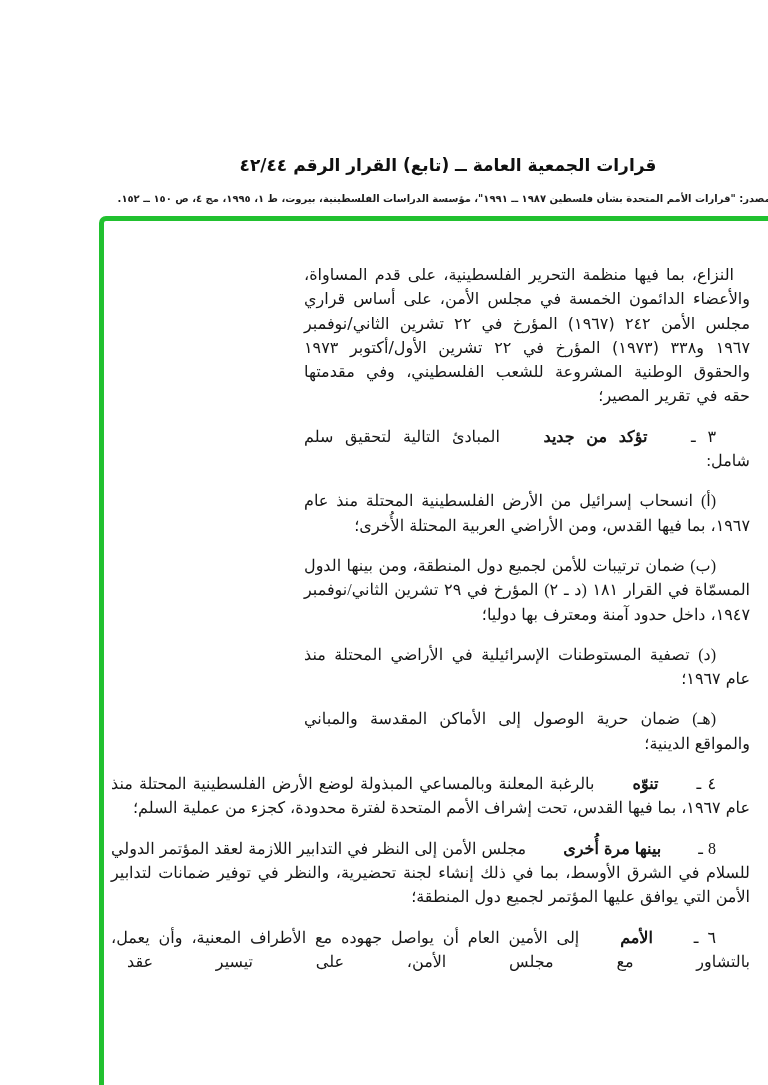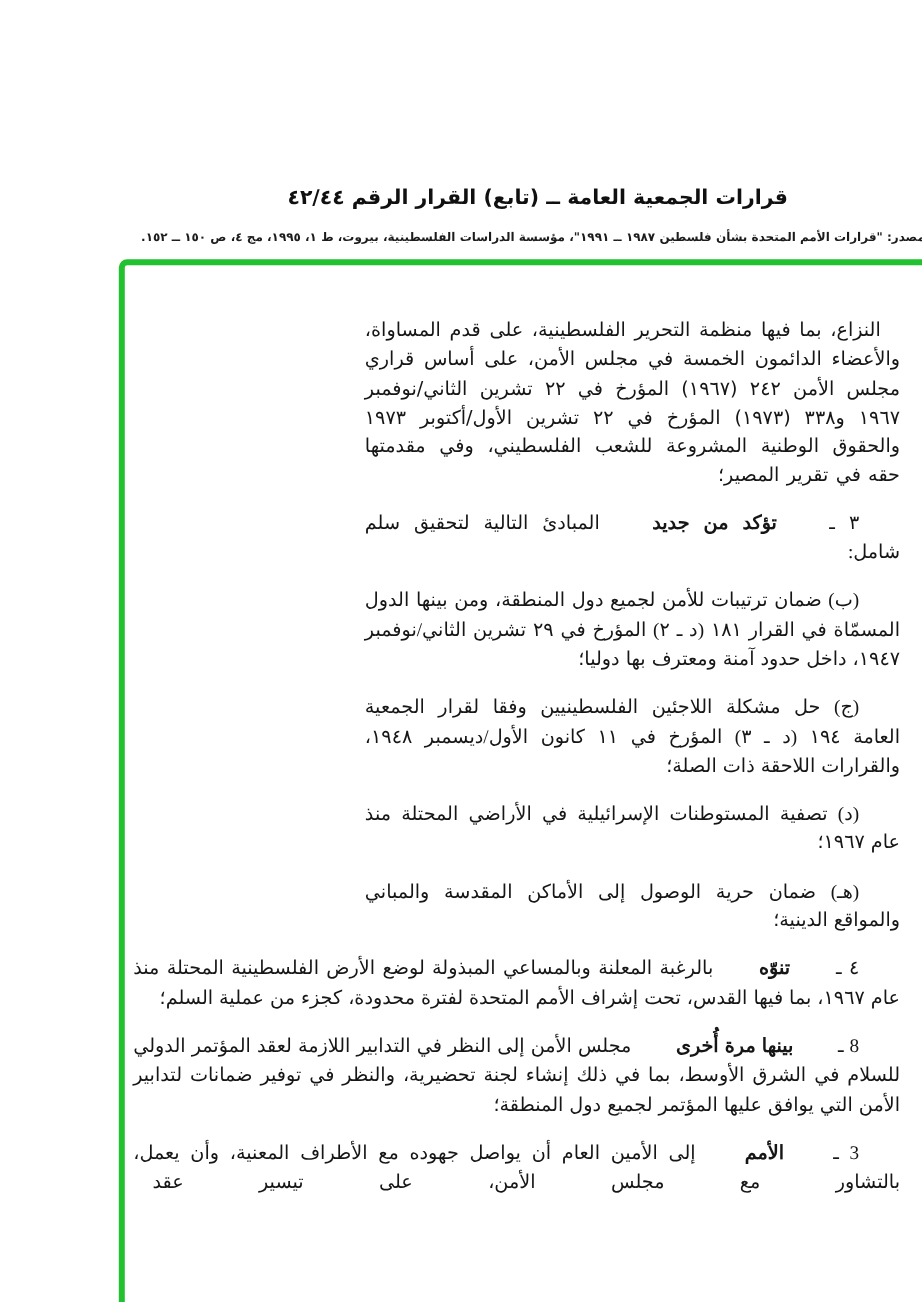--- a/index.html
+++ b/index.html
@@ -76,29 +76,29 @@
   <div class="doc-header">
     <div class="doc-title">قرارات الجمعية العامة ــ (تابع) القرار الرقم ٤٢/٤٤</div>
     <div class="doc-source">المصدر: "قرارات الأمم المتحدة بشأن فلسطين ١٩٨٧ ــ ١٩٩١"، مؤسسة الدراسات الفلسطينية، بيروت، ط ١، ١٩٩٥، مج ٤، ص ١٥٠ ــ ١٥٢.</div>
   </div>
 
   <div class="doc-frame" style="border-color:#21c12f">
 
     <div class="col-narrow">
       <p class="para"><span>النزاع، بما فيها منظمة التحرير الفلسطينية، على قدم المساواة، والأعضاء الدائمون الخمسة في مجلس الأمن، على أساس قراري مجلس الأمن ٢٤٢ (١٩٦٧) المؤرخ في ٢٢ تشرين الثاني/نوفمبر ١٩٦٧ و٣٣٨ (١٩٧٣) المؤرخ في ٢٢ تشرين الأول/أكتوبر ١٩٧٣ والحقوق الوطنية المشروعة للشعب الفلسطيني، وفي مقدمتها حقه في تقرير المصير؛</span></p>
       <p class="para indent"><span>٣ ـ </span><b>تؤكد من جديد</b><span> المبادئ التالية لتحقيق سلم شامل:</span></p>
+      <p class="para indent"><span>(أ) انسحاب إسرائيل من الأرض الفلسطينية المحتلة منذ عام ١٩٦٧، بما فيها القدس، ومن الأراضي العربية المحتلة الأُخرى؛</span></p>
       <p class="para indent"><span>(ب) ضمان ترتيبات للأمن لجميع دول المنطقة، ومن بينها الدول المسمّاة في القرار ١٨١ (د ـ ٢) المؤرخ في ٢٩ تشرين الثاني/نوفمبر ١٩٤٧، داخل حدود آمنة ومعترف بها دوليا؛</span></p>
-      <p class="para indent"><span>(ج) حل مشكلة اللاجئين الفلسطينيين وفقا لقرار الجمعية العامة ١٩٤ (د ـ ٣) المؤرخ في ١١ كانون الأول/ديسمبر ١٩٤٨، والقرارات اللاحقة ذات الصلة؛</span></p>
       <p class="para indent"><span>(د) تصفية المستوطنات الإسرائيلية في الأراضي المحتلة منذ عام ١٩٦٧؛</span></p>
       <p class="para indent"><span>(هـ) ضمان حرية الوصول إلى الأماكن المقدسة والمباني والمواقع الدينية؛</span></p>
     </div>
 
     <div class="col-wide">
       <p class="para indent"><span>٤ ـ </span><b>تنوّه</b><span> بالرغبة المعلنة وبالمساعي المبذولة لوضع الأرض الفلسطينية المحتلة منذ عام ١٩٦٧، بما فيها القدس، تحت إشراف الأمم المتحدة لفترة محدودة، كجزء من عملية السلم؛</span></p>
       <p class="para indent"><span>8 ـ </span><b>بينها مرة أُخرى</b><span> مجلس الأمن إلى النظر في التدابير اللازمة لعقد المؤتمر الدولي للسلام في الشرق الأوسط، بما في ذلك إنشاء لجنة تحضيرية، والنظر في توفير ضمانات لتدابير الأمن التي يوافق عليها المؤتمر لجميع دول المنطقة؛</span></p>
-      <p class="para indent flow-cut"><span>3 ـ </span><b>الأمم</b><span> إلى الأمين العام أن يواصل جهوده مع الأطراف المعنية، وأن يعمل، بالتشاور مع مجلس الأمن، على تيسير عقد</span></p>
+      <p class="para indent flow-cut"><span>٦ ـ </span><b>الأمم</b><span> إلى الأمين العام أن يواصل جهوده مع الأطراف المعنية، وأن يعمل، بالتشاور مع مجلس الأمن، على تيسير عقد</span></p>
     </div>
 
   </div>
 
   <div class="page-num">٢</div>
 
 </div>
 
 </body></html>

